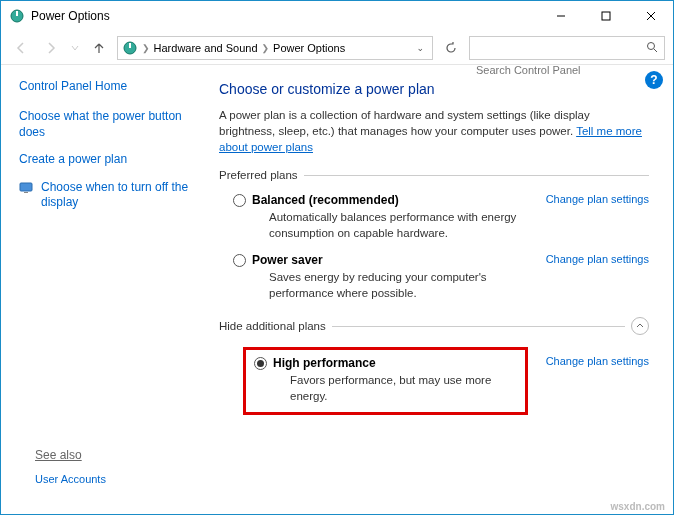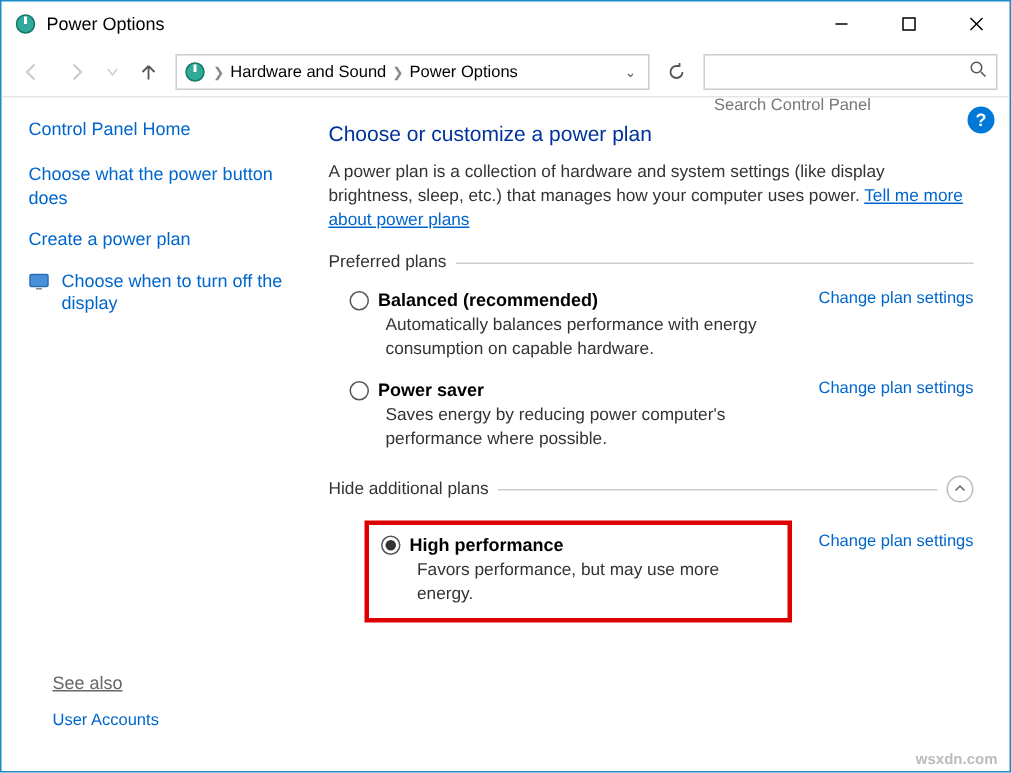--- a/index.html
+++ b/index.html
@@ -40,21 +40,21 @@
 .group-hdr { display: flex; align-items: center; gap: 6px; margin-bottom: 8px; }
 .group-hdr .label { color: #333; font-size: 11.5px; }
 .group-hdr .line { flex: 1; height: 1px; background: #ccc; }
 .expand-btn { width: 18px; height: 18px; border: 1px solid #bbb; border-radius: 50%; display: flex; align-items: center; justify-content: center; color: #666; font-size: 9px; }
 .plan { display: flex; align-items: flex-start; padding: 4px 0 8px 14px; gap: 8px; }
 .plan-left { flex: 1; }
 .plan-row { display: flex; align-items: center; gap: 6px; }
 .radio { width: 13px; height: 13px; border: 1px solid #555; border-radius: 50%; display: flex; align-items: center; justify-content: center; flex-shrink: 0; }
 .radio.checked::after { content: ""; width: 7px; height: 7px; background: #333; border-radius: 50%; }
 .plan-name { font-weight: bold; font-size: 12px; }
-.plan-desc { font-size: 11.5px; color: #333; margin: 3px 0 0 24px; line-height: 1.35; }
+.plan-desc { font-size: 11.5px; color: #333; margin: 3px 0 0 36px; line-height: 1.35; }
 .change-link { color: #0066cc; font-size: 11px; white-space: nowrap; margin-left: 10px; }
 .highlight { border: 3px solid #d00; padding: 6px 8px 8px 8px; margin-left: 10px; }
 .watermark { position: absolute; bottom: 2px; right: 8px; color: #bbb; font-size: 10px; font-weight: bold; }
 </style>
 </head>
 <body>
 
 <div class="titlebar">
   <span class="icon">
     <svg viewBox="0 0 16 16">
@@ -172,21 +172,21 @@
         </div>
         <a class="change-link">Change plan settings</a>
       </div>
 
       <div class="plan">
         <div class="plan-left">
           <div class="plan-row">
             <span class="radio"></span>
             <span class="plan-name">Power saver</span>
           </div>
-          <div class="plan-desc">Saves energy by reducing power computer's performance where possible.</div>
+          <div class="plan-desc">Saves energy by reducing your computer's performance where possible.</div>
         </div>
         <a class="change-link">Change plan settings</a>
       </div>
     </div>
 
     <div class="group">
       <div class="group-hdr">
         <span class="label">Hide additional plans</span>
         <span class="line"></span>
         <span class="expand-btn">

